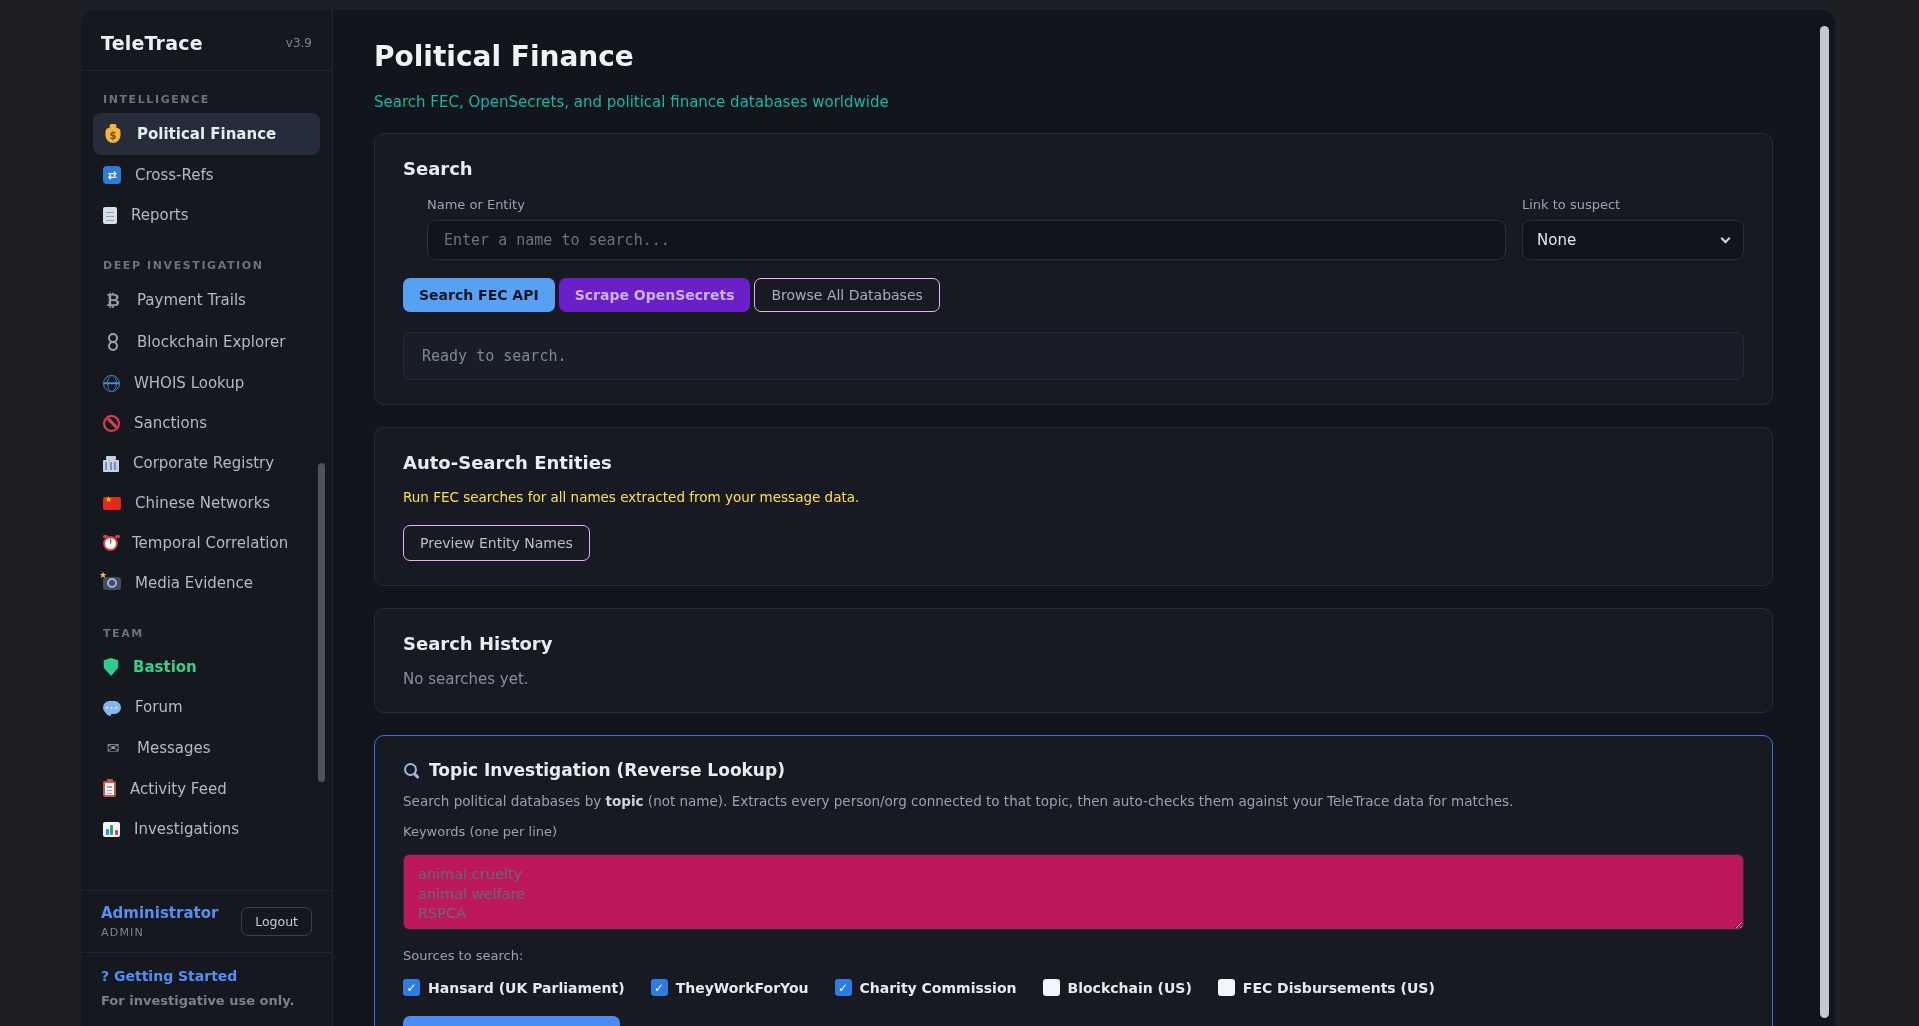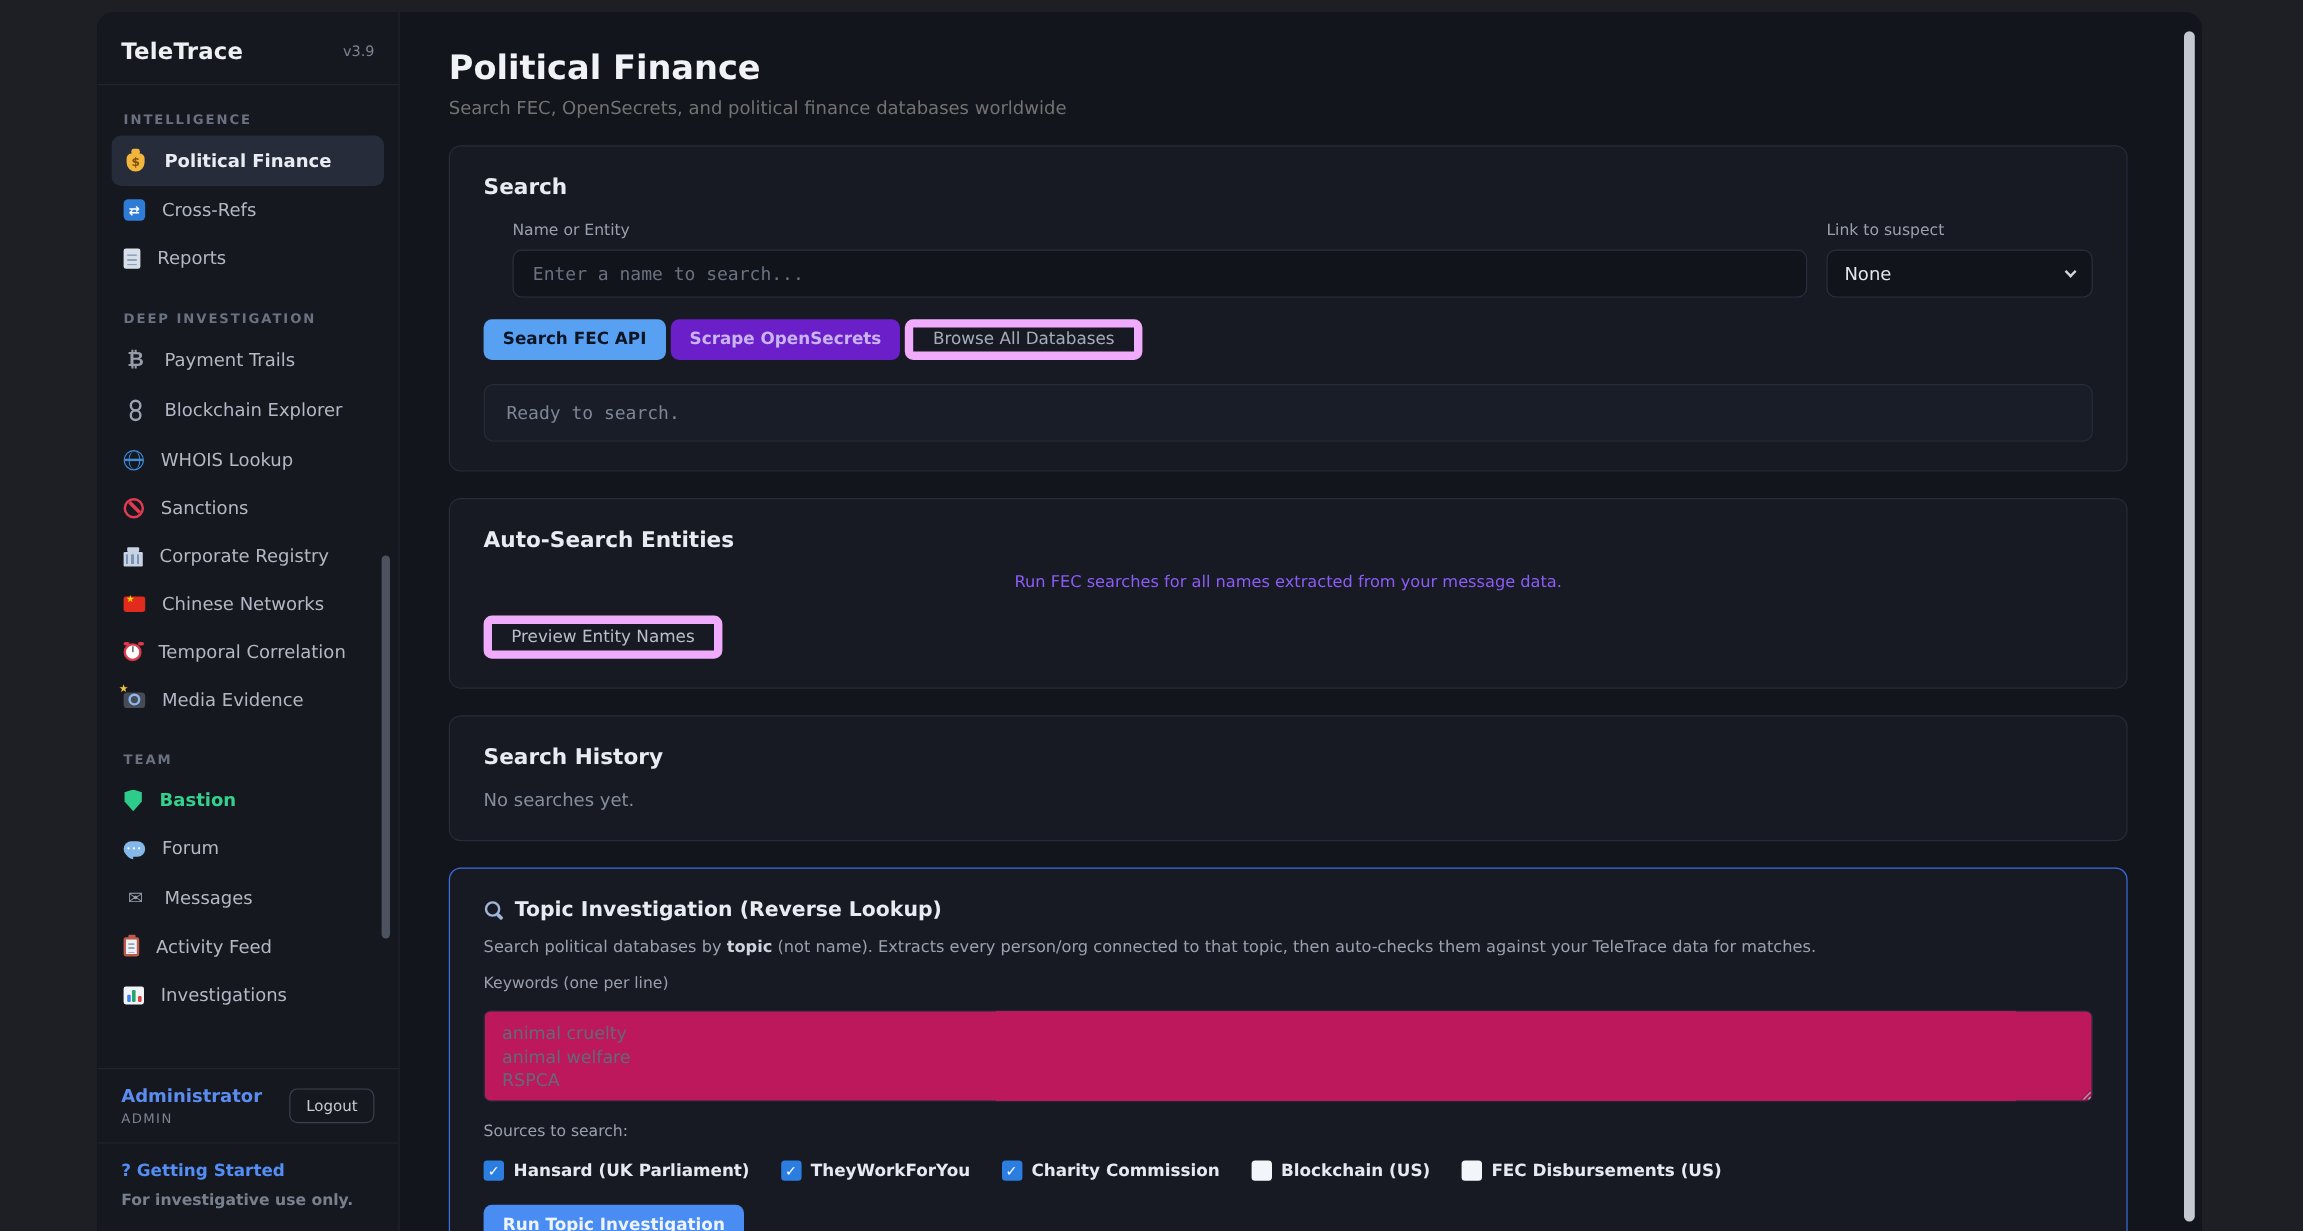--- a/index.html
+++ b/index.html
@@ -33,46 +33,46 @@
   .logout { background:transparent; border:1px solid #3a4050; border-radius:7px;
             padding:6px 13px; font-size:12.5px; color:#c6cbd4; cursor:pointer;
             font-family:inherit; }
   .sb-foot { border-top:1px solid #22252f; padding:15px 20px 18px; }
   .gs { color:#538ef5; font-weight:bold; font-size:14px; cursor:pointer; }
   .note { font-size:13px; color:#78808e; margin-top:9px;font-weight:bold; }
 
   
   .main { flex:1; padding:30px 62px 0 41px; overflow:hidden; }
   h1 { font-size:28px; font-weight:bold; color:#f0f2f6; }
-  .subtitle { font-size:15px; color:#737373; margin-top:8px; }
+  .subtitle { font-size:15px; color:#14b8a6; margin-top:20px; }
   .card { background:#171a23; border:1px solid #262b37; border-radius:10px;
           padding:24px 28px; margin-top:22px; }
   .card h2 { font-size:18px; color:#e8ebf1; font-weight:bold; }
   .srow { display:flex; gap:16px; margin-top:18px;margin-left:24px; }
   .sleft { flex:1; } .sright { width:222px; flex:none; }
   .flabel { font-size:13px; color:#9aa1ae; margin-bottom:8px; }
   .name-input { width:100%; height:40px; background:#12141c; border:1px solid #2a2f3c;
           border-radius:8px; color:#cfd4dd; font-family:"DejaVu Sans Mono", monospace;
           font-size:15px; padding:0 16px; outline:none; }
   .name-input::placeholder { color:#6a7280; }
   .select { height:40px; background:#12141c; border:1px solid #2a2f3c; border-radius:8px;
             display:flex; align-items:center; justify-content:space-between;
             padding:0 14px; color:#e3e6ec; font-size:15px; cursor:pointer; }
   .chev { width:7px; height:7px; border-right:2px solid #cfd4dd; border-bottom:2px solid #cfd4dd;
           transform:rotate(45deg); margin-top:-4px; }
   .btnrow { display:flex; gap:4px; margin-top:18px; }
   .btn { height:34px; padding:0 16px; border-radius:7px; font-size:14px; display:flex;
          align-items:center; border:none; cursor:pointer; font-family:inherit; }
   .btn-fec { background:#58a0f2; color:#0d1524; font-weight:bold; }
   .btn-os { background:#6a1fc8; color:#c9b4f2; font-weight:600; }
-  .btn-outline { background:transparent; border:7px solid #f0abfc; color:#a6adba; }
+  .btn-outline { background:transparent; border:1px solid #f0abfc; color:#a6adba; }
   .status { margin-top:20px; background:#191d28; border:1px solid #272c39; border-radius:8px;
             padding:14px 18px; font-family:"DejaVu Sans Mono", monospace; font-size:15px;
             color:#7e8696; }
-  .desc { font-size:13.5px; color:#8b5cf6; margin-top:16px;text-align:center; }
+  .desc { font-size:13.5px; color:#fde047; margin-top:16px; }
   .btn-preview { margin-top:20px; height:36px; font-size:14px; color:#b9bfca; }
   .empty { font-size:15px; color:#868e9c; margin-top:16px; }
 
   .card.topic { border:1.5px solid #3d6de2; }
   .theading { display:flex; align-items:center; gap:9px; }
   .theading h2 { font-size:17px; }
   .tdesc { font-size:13.5px; color:#9aa1ae; margin-top:13px; }
   .tdesc b { color:#ced4de; }
   .klabel { margin-top:15px; }
   .kw { width:100%; height:76px; margin-top:7px; background:#be185d; border:1px solid #2a2f3c;

